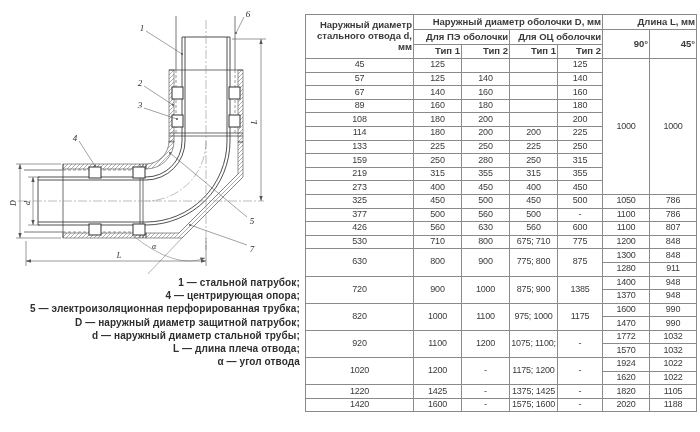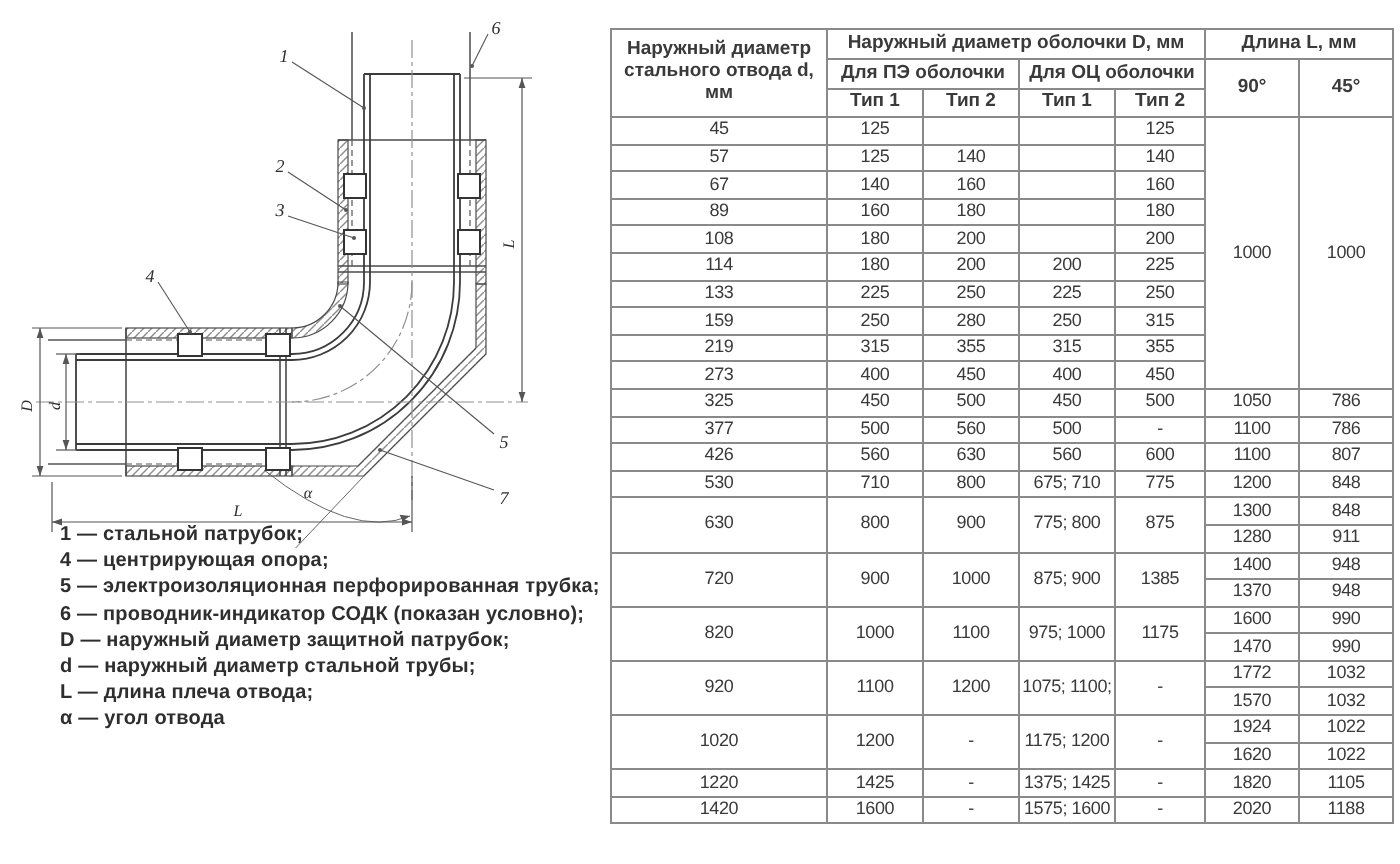--- a/index.html
+++ b/index.html
@@ -1,28 +1,28 @@
 <!DOCTYPE html>
 <html><head>
 <meta charset="utf-8">
 <style>
   html,body{margin:0;padding:0;background:#fff;}
   #screen{position:relative;width:700px;height:432px;background:#ffffff;overflow:hidden;
           font-family:"Liberation Sans",sans-serif;color:#333;}
   
   #diagram{position:absolute;left:6px;top:2px;}
   
-  #legend{position:absolute;left:30px;top:261px;font-size:10px;font-weight:bold;
-          line-height:13.2px;color:#2e2e2e;letter-spacing:.1px;white-space:nowrap;}
+  #legend{position:absolute;left:30px;top:276px;font-size:10px;font-weight:bold;
+          line-height:13.2px;color:#2e2e2e;letter-spacing:.1px;white-space:nowrap;text-align:right;}
   
   #table-wrap{position:absolute;left:305px;top:14px;}
   table{border-collapse:collapse;table-layout:fixed;width:391px;color:#3a3a3a;}
   th,td{border:1px solid #8a8a8a;text-align:center;vertical-align:middle;padding:0;
         overflow:hidden;}
-  thead th{font-size:9.5px;font-weight:bold;line-height:1.15;padding:1px 1px;}
+  thead th{font-size:9.5px;font-weight:bold;line-height:1.15;padding:1px 1px;text-align:right;}
   thead tr:nth-child(1){height:15px;}
   thead tr:nth-child(2){height:15px;}
   thead tr:nth-child(3){height:14px;}
   tbody td{font-size:9px;letter-spacing:-0.2px;line-height:1.1;}
   tbody tr{height:13.6px;}
 </style>
 </head>
 <body>
 
 <div id="screen">
@@ -163,21 +163,20 @@
       <text x="251" y="120" transform="rotate(-90 251 120)" font-size="8">L</text>
       <text x="113" y="256" font-size="8">L</text>
       <text x="148" y="247" font-size="8">α</text>
     </g>
   </svg>
 
   <div id="legend">
       <div>1 — стальной патрубок;</div>
       <div>4 — центрирующая опора;</div>
       <div>5 — электроизоляционная перфорированная трубка;</div>
-      <div>6 — проводник-индикатор СОДК (показан условно);</div>
       <div>D — наружный диаметр защитной патрубок;</div>
       <div>d — наружный диаметр стальной трубы;</div>
       <div>L — длина плеча отвода;</div>
       <div>α — угол отвода</div>
     </div>
 
   <div id="table-wrap">
     <table>
       <colgroup>
         <col style="width:108px">

